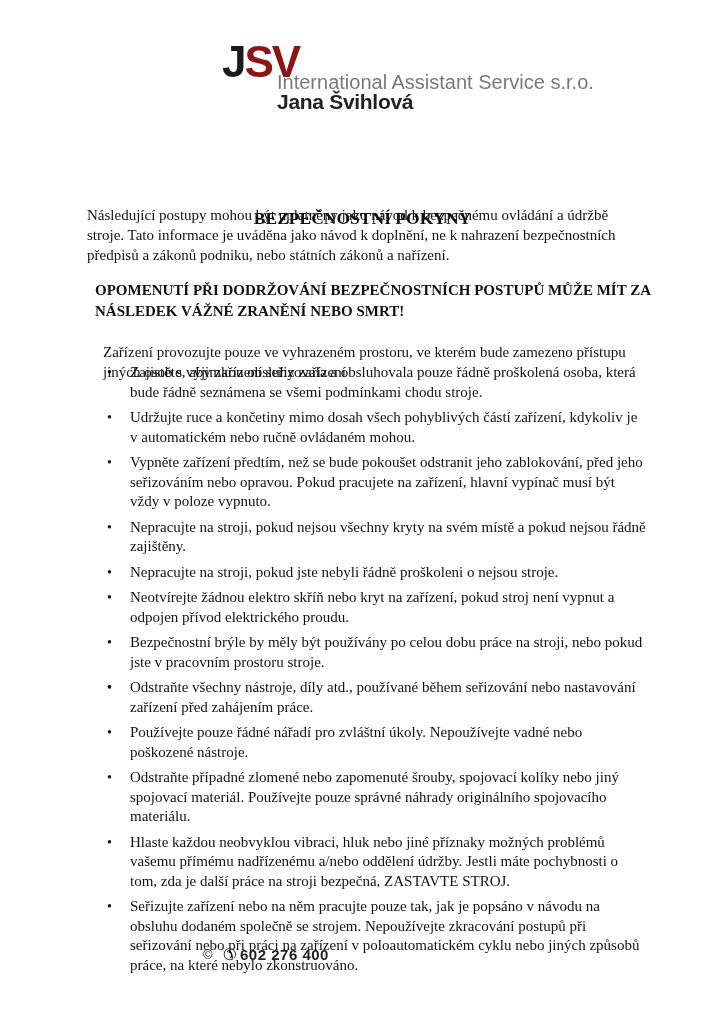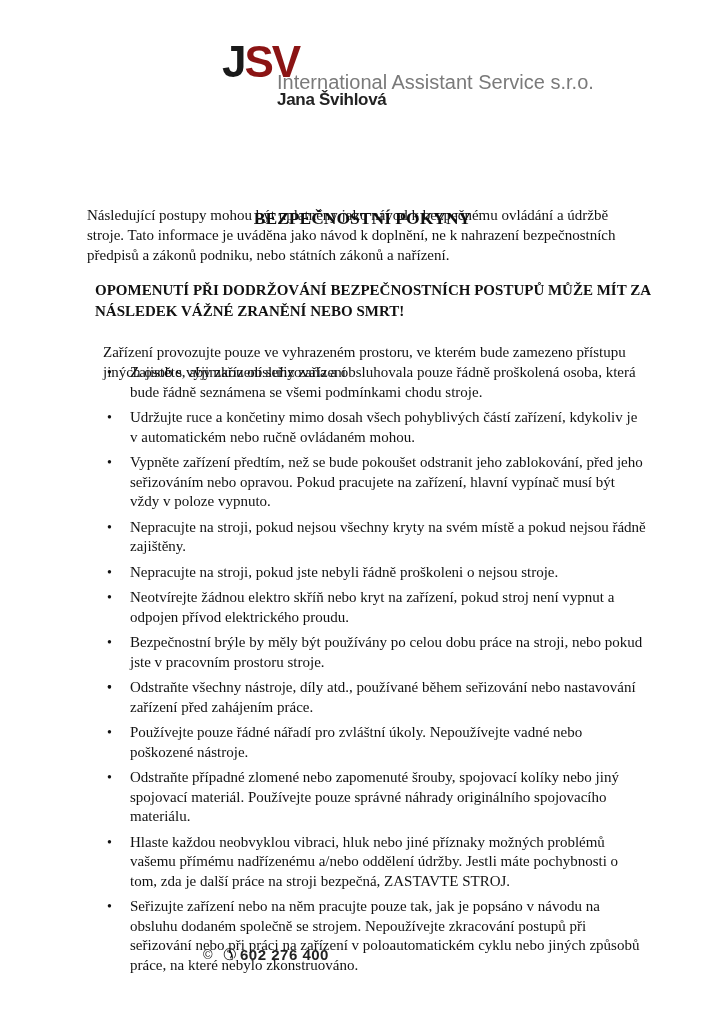--- a/index.html
+++ b/index.html
@@ -2,21 +2,21 @@
 <html><head>
   <meta charset="utf-8">
   <style>
     html, body { margin: 0; padding: 0; background: #ffffff; }
     body { width: 725px; height: 1024px; position: relative; overflow: hidden; font-family: "Liberation Serif", serif; color: #111; }
     .logo { position: absolute; left: 222px; top: 40px; width: 320px; height: 80px; }
     .logo-mark { position: absolute; left: 0; top: 0; font-family: "Liberation Sans", sans-serif; font-weight: bold; font-size: 44px; letter-spacing: -2px; line-height: 44px; }
     .logo-mark .j { color: #1a1a1a; }
     .logo-mark .sv { color: #8b1414; }
     .logo-company { position: absolute; left: 55px; top: 31px; font-family: "Liberation Sans", sans-serif; font-size: 20px; color: #7a7a7a; white-space: nowrap; }
-    .logo-person { position: absolute; left: 55px; top: 50px; font-family: "Liberation Sans", sans-serif; font-weight: bold; font-size: 17px; color: #222; white-space: nowrap; letter-spacing: -0.3px; }
+    .logo-person { position: absolute; left: 55px; top: 50px; font-family: "Liberation Sans", sans-serif; font-weight: bold; font-size: 21px; color: #222; white-space: nowrap; letter-spacing: -0.3px; }
 
     .title { position: absolute; left: 0; right: 0; top: 170px; text-align: center; font-weight: bold; font-size: 17.5px; margin-top: 38px; }
     .intro { position: absolute; left: 87px; width: 560px; top: 205px; font-size: 15px; line-height: 20px; }
     .warning { position: absolute; left: 87px; width: 560px; top: 272px; font-weight: bold; font-size: 15px; line-height: 21px; }
     .lead { position: absolute; left: 87px; width: 560px; top: 326px; font-size: 15px; line-height: 20px; }
 
     .bullets { position: absolute; left: 87px; width: 560px; top: 363px; margin: 0; padding: 0; list-style: none; }
     .bullets li { position: relative; padding-left: 43px; font-size: 15px; line-height: 19.5px; margin-bottom: 6px; }
     .bullets li .bullet { position: absolute; left: 20px; top: 0; font-size: 14px; }
 

